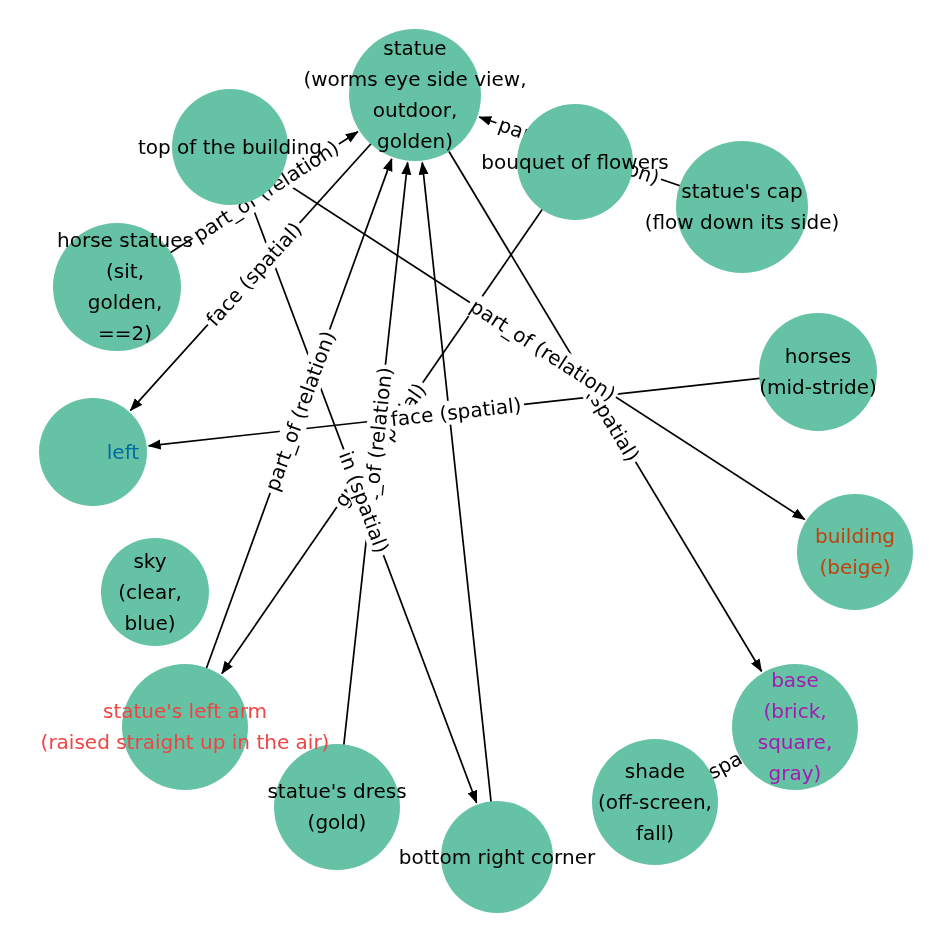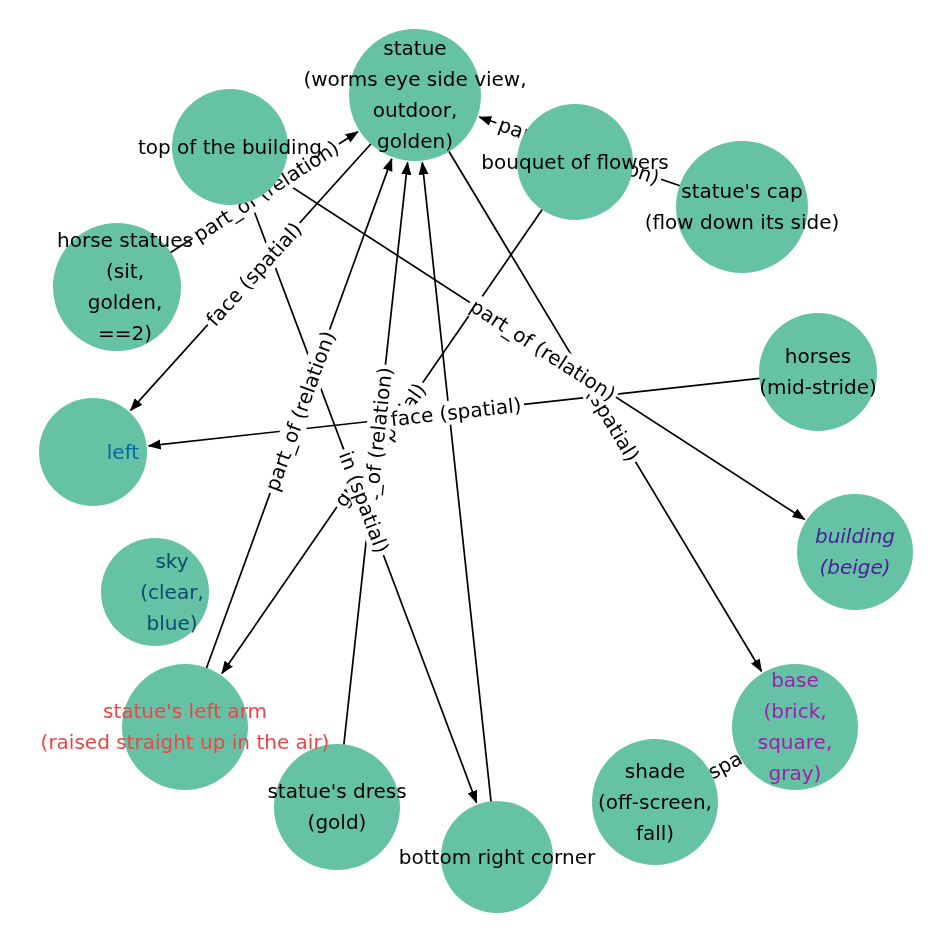--- a/index.html
+++ b/index.html
@@ -76,24 +76,24 @@
       <div class="node-label" style="left: 575px; top: 162px; transform: translate(-50%, -50%); color: rgb(0, 0, 0);">bouquet of flowers</div>
       <div class="node-label" style="left: 742px; top: 207px; transform: translate(-50%, -50%); color: rgb(0, 0, 0);">statue's cap
 (flow down its side)</div>
       <div class="node-label" style="left: 125px; top: 287px; transform: translate(-50%, -50%); color: rgb(0, 0, 0);">horse statues
 (sit,
 golden,
 ==2)</div>
       <div class="node-label" style="left: 818px; top: 372px; transform: translate(-50%, -50%); color: rgb(0, 0, 0);">horses
 (mid-stride)</div>
       <div class="node-label" style="left: 82px; top: 452px; transform: translate(-50%, -50%); color: #0369a1; margin-left: 41px;">left</div>
-      <div class="node-label" style="left: 172px; top: 592px; transform: translate(-50%, -50%); color: #0c4a6e;">sky
+      <div class="node-label" style="left: 150px; top: 592px; transform: translate(-50%, -50%); color: #000000;">sky
 (clear,
 blue)</div>
-      <div class="node-label" style="left: 855px; top: 552px; transform: translate(-50%, -50%); color: #4c1d95; font-style: italic;">building
+      <div class="node-label" style="left: 855px; top: 552px; transform: translate(-50%, -50%); color: #c2410c;">building
 (beige)</div>
       <div class="node-label" style="left: 185px; top: 727px; transform: translate(-50%, -50%); color: #ef4444;">statue's left arm
 (raised straight up in the air)</div>
       <div class="node-label" style="left: 337px; top: 807px; transform: translate(-50%, -50%); color: rgb(0, 0, 0);">statue's dress
 (gold)</div>
       <div class="node-label" style="left: 497px; top: 857px; transform: translate(-50%, -50%); color: rgb(0, 0, 0);">bottom right corner</div>
       <div class="node-label" style="left: 655px; top: 802px; transform: translate(-50%, -50%); color: rgb(0, 0, 0);">shade
 (off-screen,
 fall)</div>
       <div class="node-label" style="left: 795px; top: 727px; transform: translate(-50%, -50%); color: #a21caf;">base

